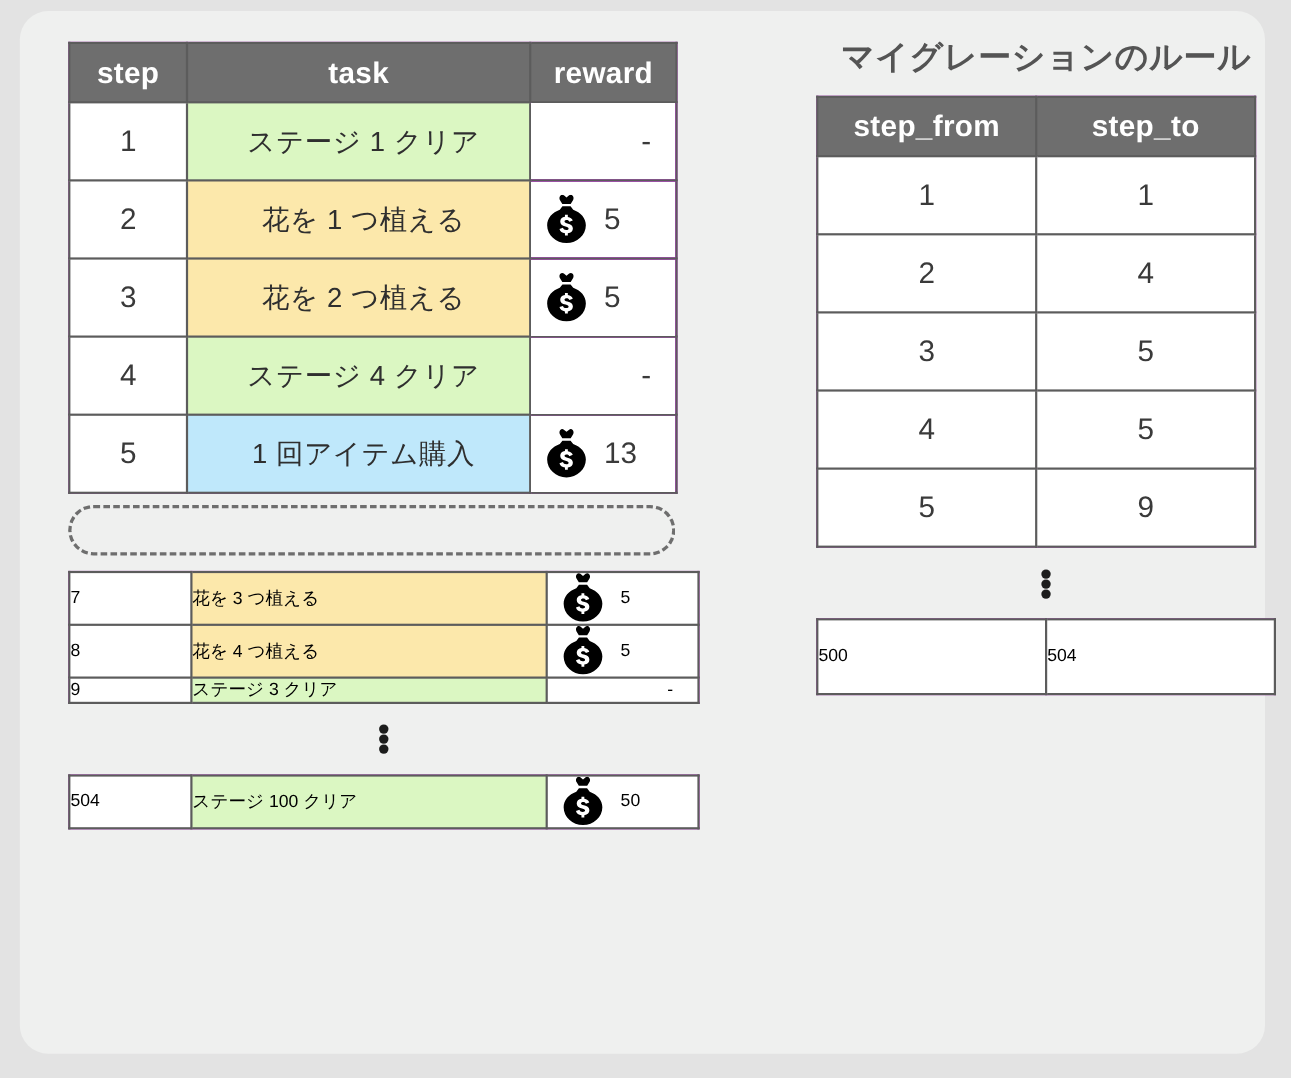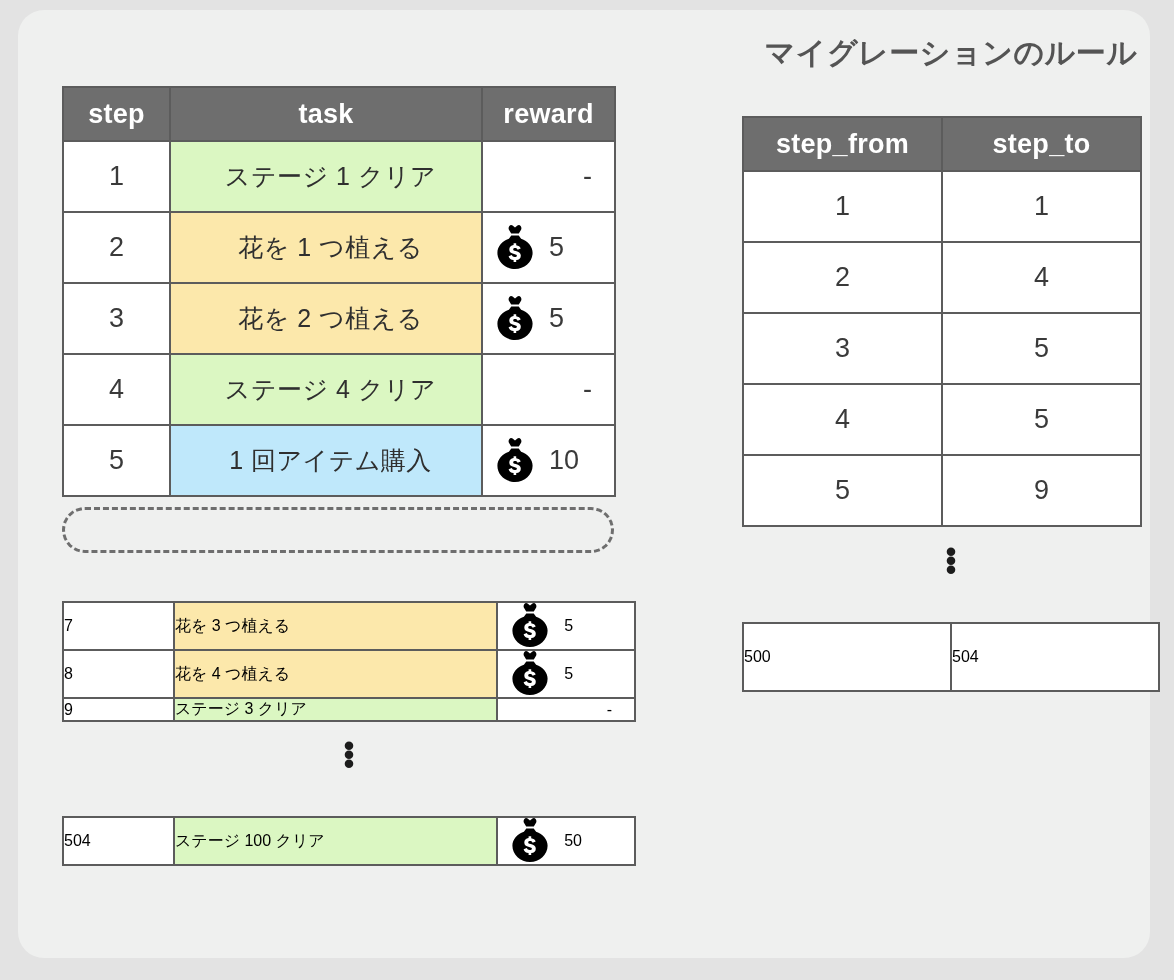--- a/index.html
+++ b/index.html
@@ -41,21 +41,20 @@
     margin: 0 0 19px 0;
     white-space: nowrap;
   }
 
   
   table.grid {
     border-collapse: collapse;
     table-layout: fixed;
     width: 100%;
     background: #d946ef;
-    margin-top: 48px;
   }
   table.grid td, table.grid th {
     border: 2px solid #5c5c5c;
     background: #ffffff;
     padding: 0;
     box-sizing: border-box;
   }
   table.grid thead th {
     background: #6e6e6e;
     color: #ffffff;
@@ -210,21 +209,21 @@
           <tr>
             <td class="c-step">5</td>
             <td class="c-task bg-blue">1 回アイテム購入</td>
             <td class="c-reward">
               <div class="reward-inner with-icon">
                 <svg class="moneybag" viewBox="0 0 40 46" aria-hidden="true">
                   <path fill="#000" d="M14.2 1.2c0.9-1.2 2.3-1.5 3.4-0.6l2.4 2 2.4-2c1.1-0.9 2.5-0.6 3.4 0.6 0.8 1.1 0.8 2.6 0.1 3.8l-2.1 3.4h-7.6l-2.1-3.4c-0.7-1.2-0.7-2.7 0.1-3.8z"></path>
                   <path fill="#000" d="M16.3 10.6h7.4l2.4 3.1c6.8 2.4 11.5 7.7 11.5 14.1 0 9-8 16.2-17.6 16.2S2.4 36.8 2.4 27.8c0-6.4 4.7-11.7 11.5-14.1z"></path>
                   <path fill="#fff" d="M18.6 18.3h2.6v1.9c2.3 0.3 3.9 1.5 4.5 3.3l-3.1 1.2c-0.4-1-1.2-1.6-2.4-1.6-1.2 0-2 0.5-2 1.3 0 0.8 0.6 1.2 2.6 1.7 3.3 0.8 5 2 5 4.6 0 2.4-1.6 4-4.6 4.4v2h-2.6v-2c-2.6-0.3-4.4-1.7-5-3.9l3.2-1.1c0.4 1.3 1.4 2 2.9 2 1.4 0 2.2-0.5 2.2-1.4 0-0.8-0.6-1.2-2.8-1.8-3.2-0.8-4.8-2-4.8-4.5 0-2.3 1.6-3.9 4.3-4.3z"></path>
                 </svg>
-                <span class="reward-amount">10</span>
+                <span class="reward-amount">13</span>
               </div>
             </td>
           </tr>
         </tbody>
     </table>
 
     <div class="dashed-gap" id="gap-quest-1"></div>
 
     <table class="grid" id="quest-table-2">
       <colgroup>

